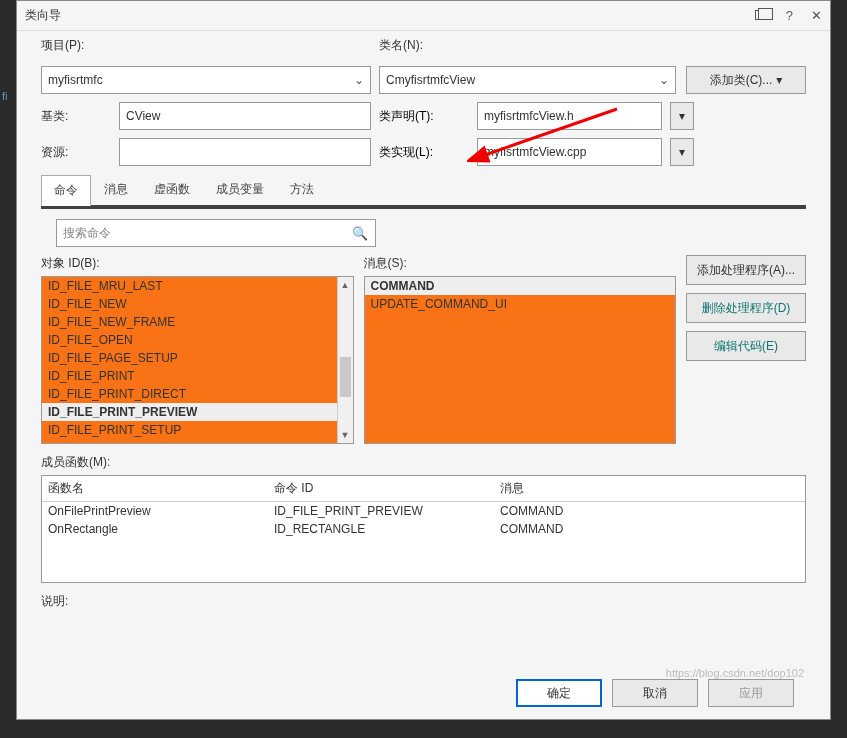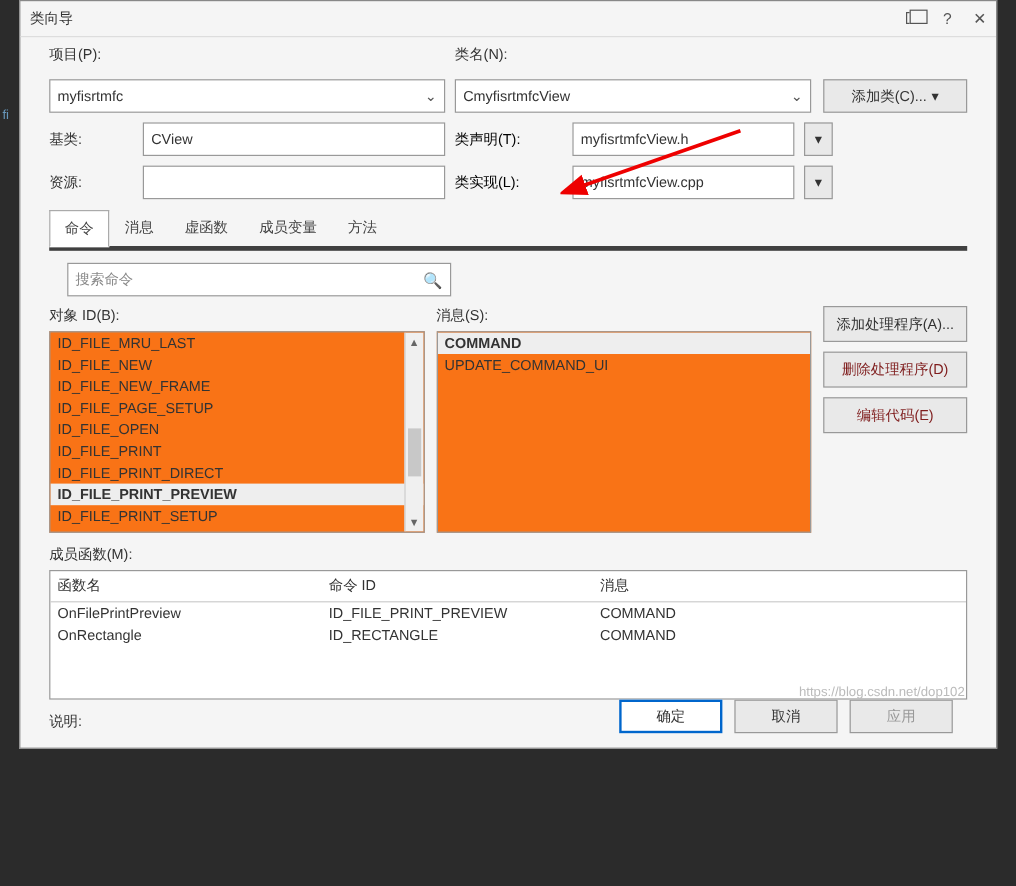--- a/index.html
+++ b/index.html
@@ -1,18 +1,18 @@
 <!DOCTYPE html>
 <html><head>
 <meta charset="utf-8">
 <style>
 * { box-sizing: border-box; margin: 0; padding: 0; font-family: "Microsoft YaHei", "Segoe UI", sans-serif; font-size: 12px; }
 body { background: #2b2b2b; width: 847px; height: 738px; position: relative; overflow: hidden; }
 .editor-hint { position: absolute; left: 2px; top: 90px; color: #6897bb; font-size: 11px; }
-.dialog { position: absolute; left: 16px; top: 0; width: 815px; height: 624px; background: #f5f5f5; border: 1px solid #888; }
+.dialog { position: absolute; left: 16px; top: 0; width: 815px; height: 720px; background: #f5f5f5; border: 1px solid #888; }
 .titlebar { height: 30px; display: flex; align-items: center; padding: 0 8px; border-bottom: 1px solid #ddd; }
 .titlebar .title { flex: 1; color: #333; }
 .titlebar .controls { display: flex; gap: 18px; color: #555; }
 .titlebar .controls span { cursor: default; font-size: 13px; }
 .header-row { display: flex; align-items: center; padding: 18px 24px 6px 24px; }
 .logo { width: 46px; height: 46px; margin-right: 32px; display:flex; align-items:center; justify-content:center;}
 .wizard-title { font-size: 16px; font-weight: bold; color: #222; }
 .content { padding: 6px 24px 0 24px; }
 .row { display: flex; align-items: center; margin-bottom: 8px; }
 .cell-left { width: 330px; }
@@ -30,21 +30,21 @@
 .tab { padding: 6px 12px; color:#444; cursor:default; border:1px solid transparent; border-bottom:none;}
 .tab.active { background:#fff; border:1px solid #aaa; border-bottom:1px solid #fff; position:relative; top:1px;}
 .search-row { margin-top:10px;padding-left:15px; }
 .search-field { width: 320px; height:28px; border:1px solid #999; background:#fff; position:relative; display:flex; align-items:center; padding:0 28px 0 6px; color:#888;}
 .search-field .mag { position:absolute; right:6px; color:#1177cc; font-size:13px;}
 .midrow { display:flex; margin-top:8px; gap:10px;}
 .objcol { width:320px; }
 .msgcol { width:320px; }
 .btncol { flex:1; display:flex; flex-direction:column; gap:8px; align-items:flex-end; padding-top:0;}
 .side-btn { width:120px; height:30px; border:1px solid #999; background:#e9e9e9; color:#333; display:flex;align-items:center;justify-content:center; text-align:center;}
-.side-btn.disabled { color:#7f1d1d; }
+.side-btn.disabled { color:#0f766e; }
 .listbox { border:1px solid #999; background:#f97316; height:168px; overflow:hidden; position:relative;}
 .listbox .item { padding: 2px 6px; color:#333; white-space:nowrap;}
 .listbox .item.bold { font-weight:bold; background:#eee;}
 .scrollbar { position:absolute; right:0; top:0; width:16px; height:100%; background:#f0f0f0; border-left:1px solid #ccc;}
 .scrollbar .up, .scrollbar .down { height:16px; display:flex; align-items:center; justify-content:center; color:#666; font-size:9px;}
 .scrollbar .thumb { position:absolute; left:2px; right:2px; top:80px; height:40px; background:#c8c8c8;}
 .memberarea { margin-top:10px;}
 .membertable { border:1px solid #999; background:#fff; height:108px; margin-top:4px;}
 .mt-head { display:flex; border-bottom:1px solid #ccc; }
 .mt-head div { padding:4px 6px; color:#333; }
@@ -160,22 +160,22 @@
       </div>
     </div>
 
     <div class="midrow">
       <div class="objcol">
         <span class="lbl">对象 ID(B):</span>
         <div class="listbox" id="objlist">
           <div class="item">ID_FILE_MRU_LAST</div>
             <div class="item">ID_FILE_NEW</div>
             <div class="item">ID_FILE_NEW_FRAME</div>
+            <div class="item">ID_FILE_OPEN</div>
             <div class="item">ID_FILE_PAGE_SETUP</div>
-            <div class="item">ID_FILE_OPEN</div>
             <div class="item">ID_FILE_PRINT</div>
             <div class="item">ID_FILE_PRINT_DIRECT</div>
             <div class="item bold">ID_FILE_PRINT_PREVIEW</div>
             <div class="item">ID_FILE_PRINT_SETUP</div>
             <div class="scrollbar">
             <div class="up">▲</div>
             <div class="thumb"></div>
             <div class="down" style="position:absolute;bottom:0;width:100%;">▼</div>
           </div>
         </div>

